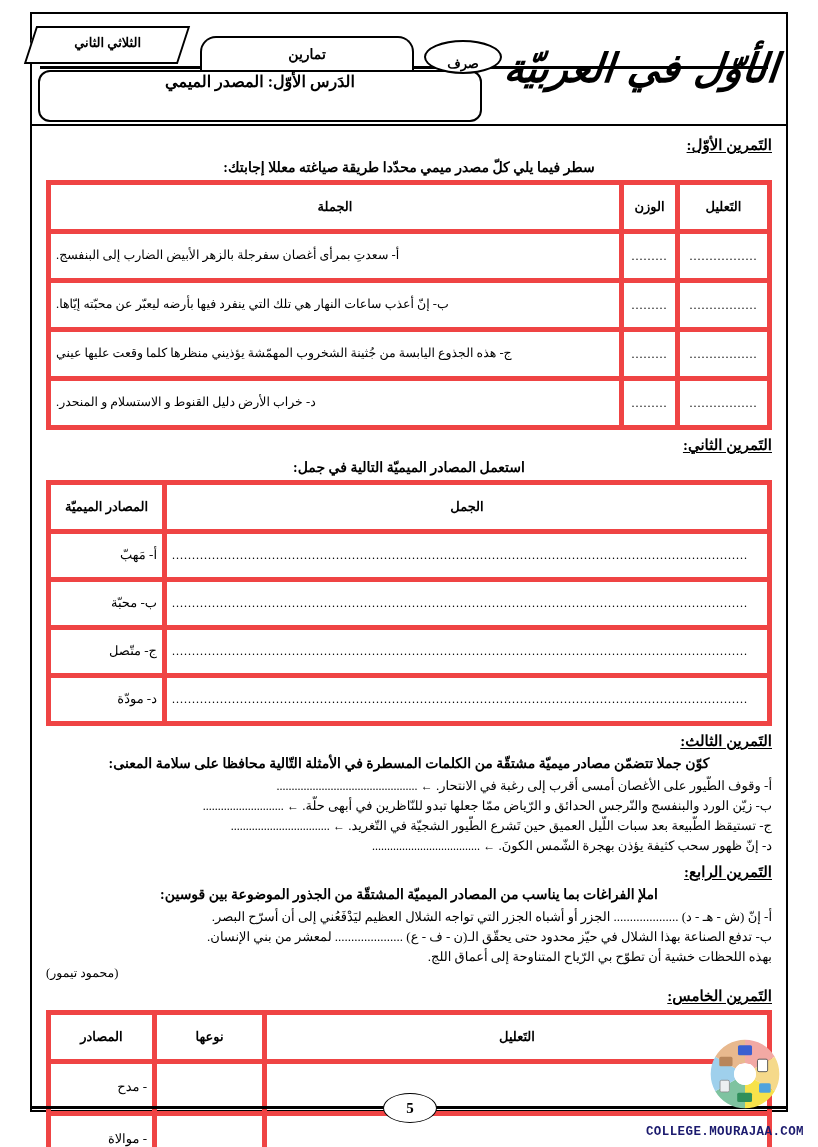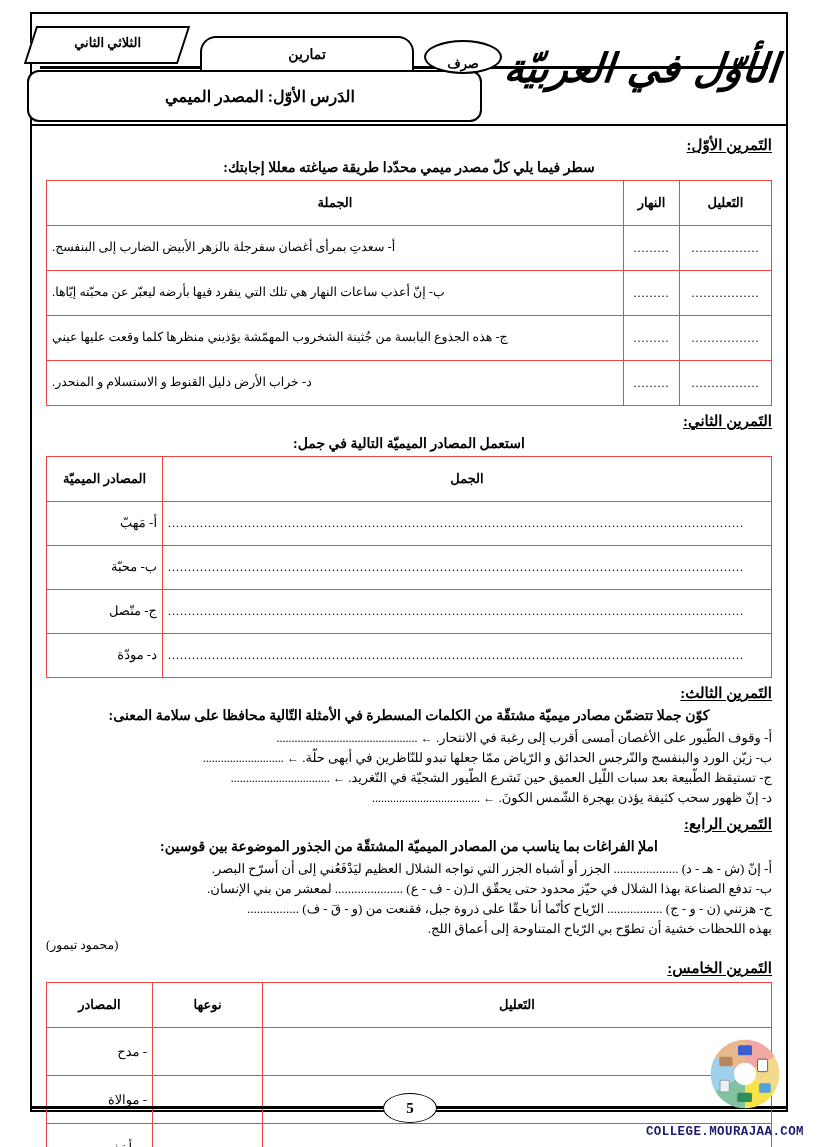--- a/index.html
+++ b/index.html
@@ -104,23 +104,22 @@
     z-index:1;
   }
   
   .title-box{
     position:absolute;
     right:304px;top:56px;
     width:440px;height:48px;
     border:2px solid #000;
     border-radius:12px;
     background:#fff;
-    display:flex;align-items:center;justify-content:center;
+    display:flex;justify-content:center;
     z-index:2;
-    padding-left:11px;
   }
   .title-box span{
     font-size:16px;font-weight:700;
   }
   
   .header-rule{
     position:absolute;
     left:32px;top:124px;
     width:754px;height:0;
     border-top:2px solid #000;
@@ -150,21 +149,21 @@
   }
 
   
   table.wk{
     width:100%;
     border-collapse:collapse;
     table-layout:fixed;
     font-size:12.5px;
   }
   table.wk th,table.wk td{
-    border:1px solid #ef4444;
+    border:5px solid #ef4444;
     padding:12px 5px;
     vertical-align:middle;
     line-height:1.25;
   }
   table.wk th{
     font-weight:700;
     text-align:center;
     font-size:13px;
     height:20px;
   }
@@ -309,21 +308,21 @@
 
     <table class="wk">
       <colgroup>
           <col style="width:92px">
           <col style="width:56px">
           <col>
         </colgroup>
       <tbody>
         <tr>
           <th>التَعليل</th>
-          <th>النهار</th>
+          <th>الوزن</th>
           <th>الجملة</th>
         </tr>
         <tr>
           <td class="dots">.................</td>
           <td class="dots">.........</td>
           <td class="sent">أ- سعدتِ بمرأى أغصان سفرجلة بالزهر الأبيض الضارب إلى البنفسج.</td>
         </tr>
         <tr>
           <td class="dots">.................</td>
           <td class="dots">.........</td>
@@ -400,21 +399,20 @@
       <span>إنّ ظهور سحب كثيفة يؤذن </span><span class="u">بهجرة</span><span> الشّمس الكونَ.</span>
       <span class="arrow">←</span>
       <span class="dotfill">....................................</span>
     </p>
 
     <div class="ex-head">التَمرين الرابع:</div>
     <div class="ex-instr">املإ الفراغات بما يناسب من المصادر الميميّة المشتقّة من الجذور الموضوعة بين قوسين:</div>
 
     <p class="line">أ- إنّ (ش - هـ - د) .................... الجزر أو أشباه الجزر التي تواجه الشلال العظيم ليَدْفَعُني إلى أن أسرّح البصر.</p>
     <p class="line">ب- تدفع الصناعة بهذا الشلال في حيّز محدود حتى يحقّق الـ(ن - ف - ع) ..................... لمعشر من بني الإنسان.</p>
-    <p class="line">ج- هزتني (ن - و - ج) ................. الرّياح كأنّما أنا حقّا على ذروة جبل، فقنعت من (و - قَ - ف) ................</p>
     <p class="line">بهذه اللحظات خشية أن تطوّح بي الرّياح المتناوحة إلى أعماق اللج.</p>
     <p class="attrib">(محمود تيمور)</p>
 
     <div class="ex-head">التَمرين الخامس:</div>
 
     <table class="wk">
       <colgroup>
           <col>
           <col style="width:110px">
           <col style="width:106px">

